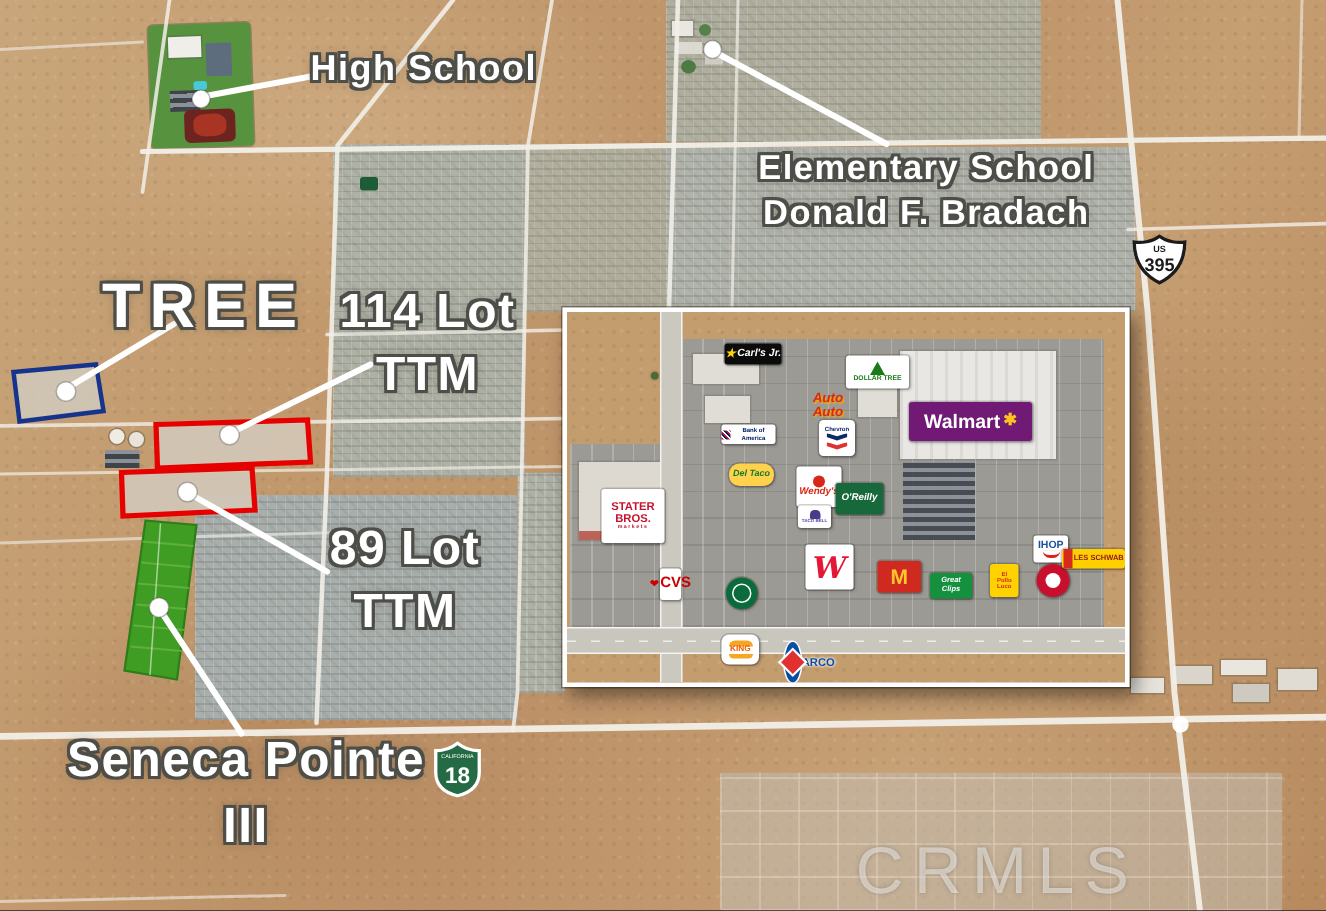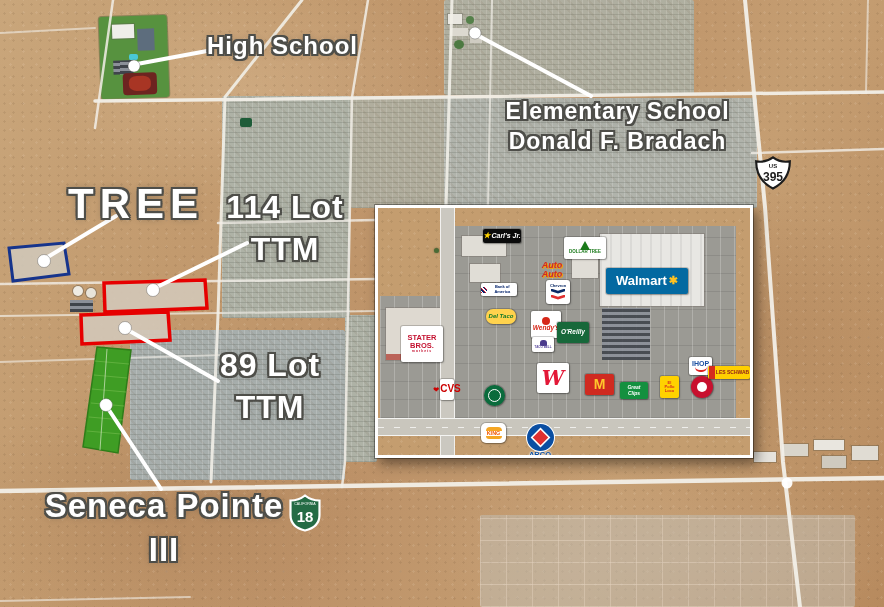--- a/index.html
+++ b/index.html
@@ -173,21 +173,21 @@
       <span>Carl's Jr.</span>
       </div>
     <div class="chip" style="left:186px;top:29px;width:42px;height:22px;z-index:6;flex-direction:column;">
       <span style="width:0;height:0;border-left:5px solid transparent;border-right:5px solid transparent;border-bottom:9px solid #1a7a1a;"></span>
       <span style="color:#1a7a1a;font-size:4.5px;">DOLLAR TREE</span>
       </div>
     <div class="chip" style="left:156px;top:51px;width:36px;height:22px;z-index:6;background:transparent;box-shadow:none;flex-direction:column;font-style:italic;color:#d52b1e;font-size:9px;font-weight:800;text-shadow:1px 1px 0 #f7a000;">
       <span>Auto</span>
         <span>Auto</span>
       </div>
-    <div class="chip" style="left:228px;top:60px;width:82px;height:26px;background:#0369a1;color:#fff;font-size:13px;font-weight:800;z-index:6;">
+    <div class="chip" style="left:228px;top:60px;width:82px;height:26px;background:#701a75;color:#fff;font-size:13px;font-weight:800;z-index:6;">
       <span>Walmart</span>
       <span style="color:#ffc220;font-size:11px;margin-left:2px;">✱</span>
       </div>
     <div class="chip" style="left:103px;top:75px;width:36px;height:13px;z-index:6;font-size:4px;color:#012169;">
       <span style="width:6px;height:6px;margin-right:1px;background:repeating-linear-gradient(45deg,#c8102e 0 1px,#fff 1px 2px,#012169 2px 3px);"></span>
       <span>Bank of America</span>
       </div>
     <div class="chip" style="left:168px;top:72px;width:24px;height:24px;z-index:6;flex-direction:column;border-radius:3px;">
       <span style="color:#0b2a66;font-size:4px;">Chevron</span>
       <span style="width:14px;height:5px;background:#0b2a66;clip-path:polygon(0 0,50% 45%,100% 0,100% 55%,50% 100%,0 55%);"></span>
@@ -243,21 +243,21 @@
       </div>
     <div class="chip" style="left:330px;top:158px;width:42px;height:13px;z-index:6;background:#ffcf00;color:#8b1a1a;font-size:5px;font-weight:800;">
       <span style="width:6px;height:100%;background:#d52b1e;margin-right:1px;"></span>
       <span>LES SCHWAB</span>
       </div>
     <div class="chip" style="left:103px;top:215px;width:25px;height:20px;z-index:6;flex-direction:column;border-radius:5px;">
       <span style="width:16px;height:4px;background:#f5a623;border-radius:8px 8px 0 0;"></span>
       <span style="color:#f25900;font-size:5.5px;font-weight:800;">KING</span>
       <span style="width:16px;height:3px;background:#f5a623;border-radius:0 0 8px 8px;"></span>
       </div>
-    <div class="chip" style="left:146px;top:213px;width:32px;height:41px;z-index:6;background:transparent;box-shadow:none;flex-direction:column;">
+    <div class="chip" style="left:146px;top:213px;width:32px;height:41px;z-index:6;background:transparent;box-shadow:none;flex-direction:row;">
       <span style="width:27px;height:27px;border-radius:50%;background:#0a4ea2;display:flex;align-items:center;justify-content:center;box-shadow:0 0 0 1px #fff;">
         <span style="width:11px;height:11px;background:#e03030;transform:rotate(45deg);box-shadow:0 0 0 1.5px #fff;"></span>
         </span>
       <span style="color:#0a4ea2;font-size:7.5px;font-weight:800;text-shadow:0 0 2px #fff,0 0 2px #fff;">ARCO</span>
       </div>
   </div>
 
   <div class="shield" style="left:754px;top:155px;width:38px;height:36px;">
     <svg width="38" height="36" viewBox="0 0 44 40">
       <path d="M22,2 C16,6.5 8,7.5 2.5,6.5 C2.5,18 6,30 22,38 C38,30 41.5,18 41.5,6.5 C36,7.5 28,6.5 22,2 Z" fill="#fff" stroke="#1c1c1c" stroke-width="2.5"></path>
@@ -308,14 +308,15 @@
   </div>
   <div class="maplabel" style="left:202px;top:344px;width:136px;font-size:32px;">
     <div>89 Lot</div>
     <div>TTM</div>
   </div>
   <div class="maplabel" style="left:21px;top:484px;width:286px;font-size:33px;">
     <div>Seneca Pointe</div>
     <div>III</div>
   </div>
 
+  <div id="wm" style="left:555px;top:556px;width:220px;font-size:44px;text-align:center;">CRMLS</div>
 
 </div>
 
 </body></html>

